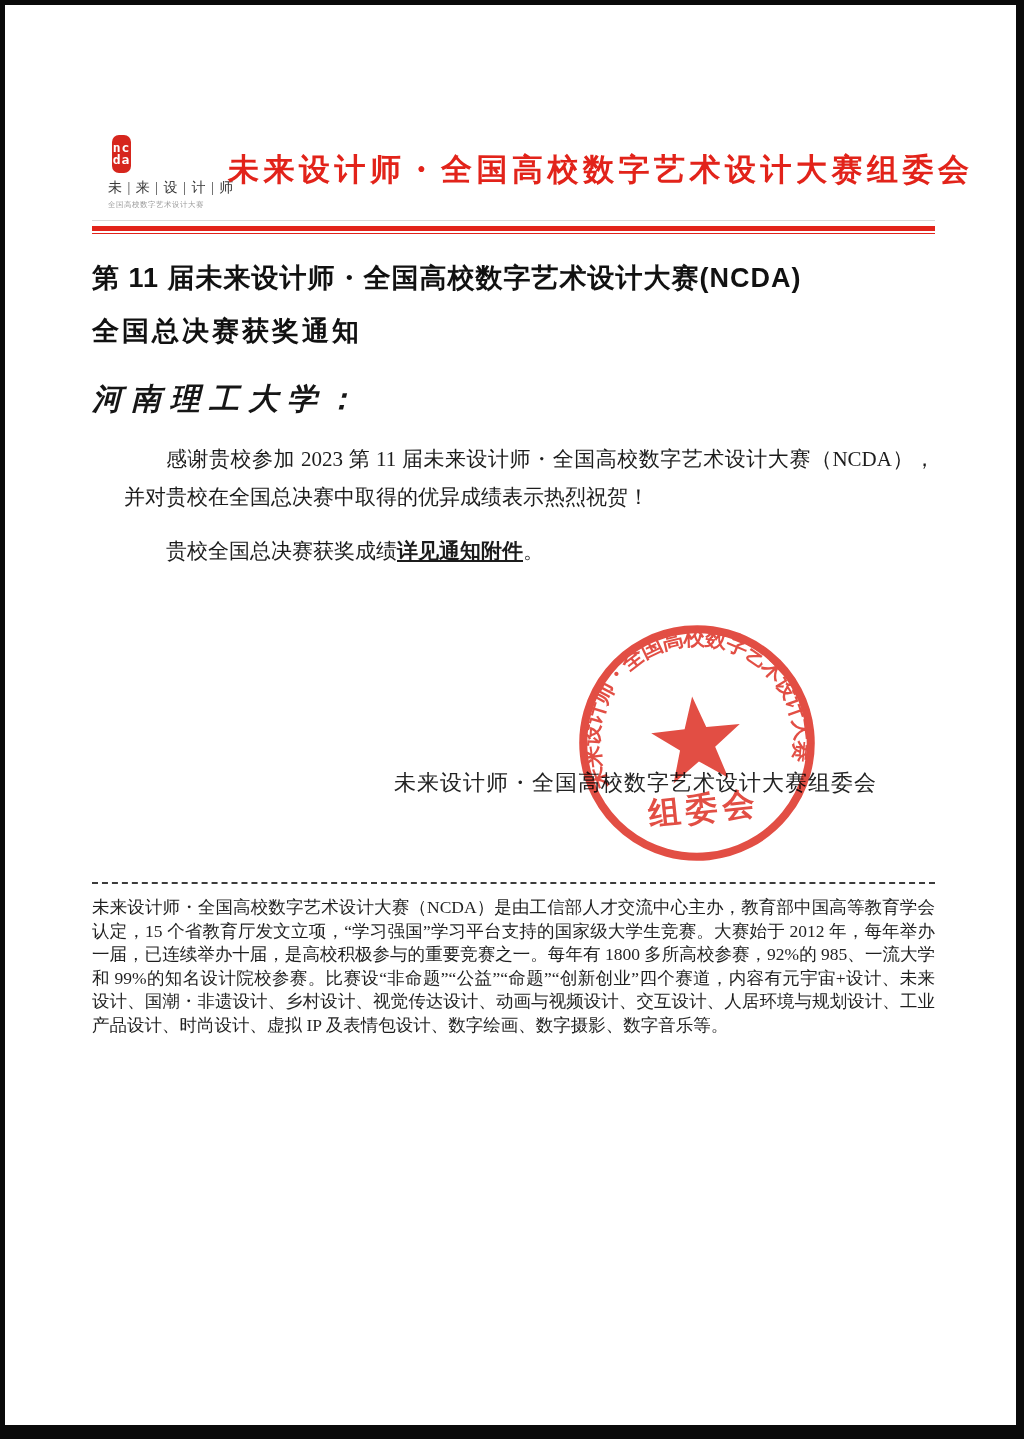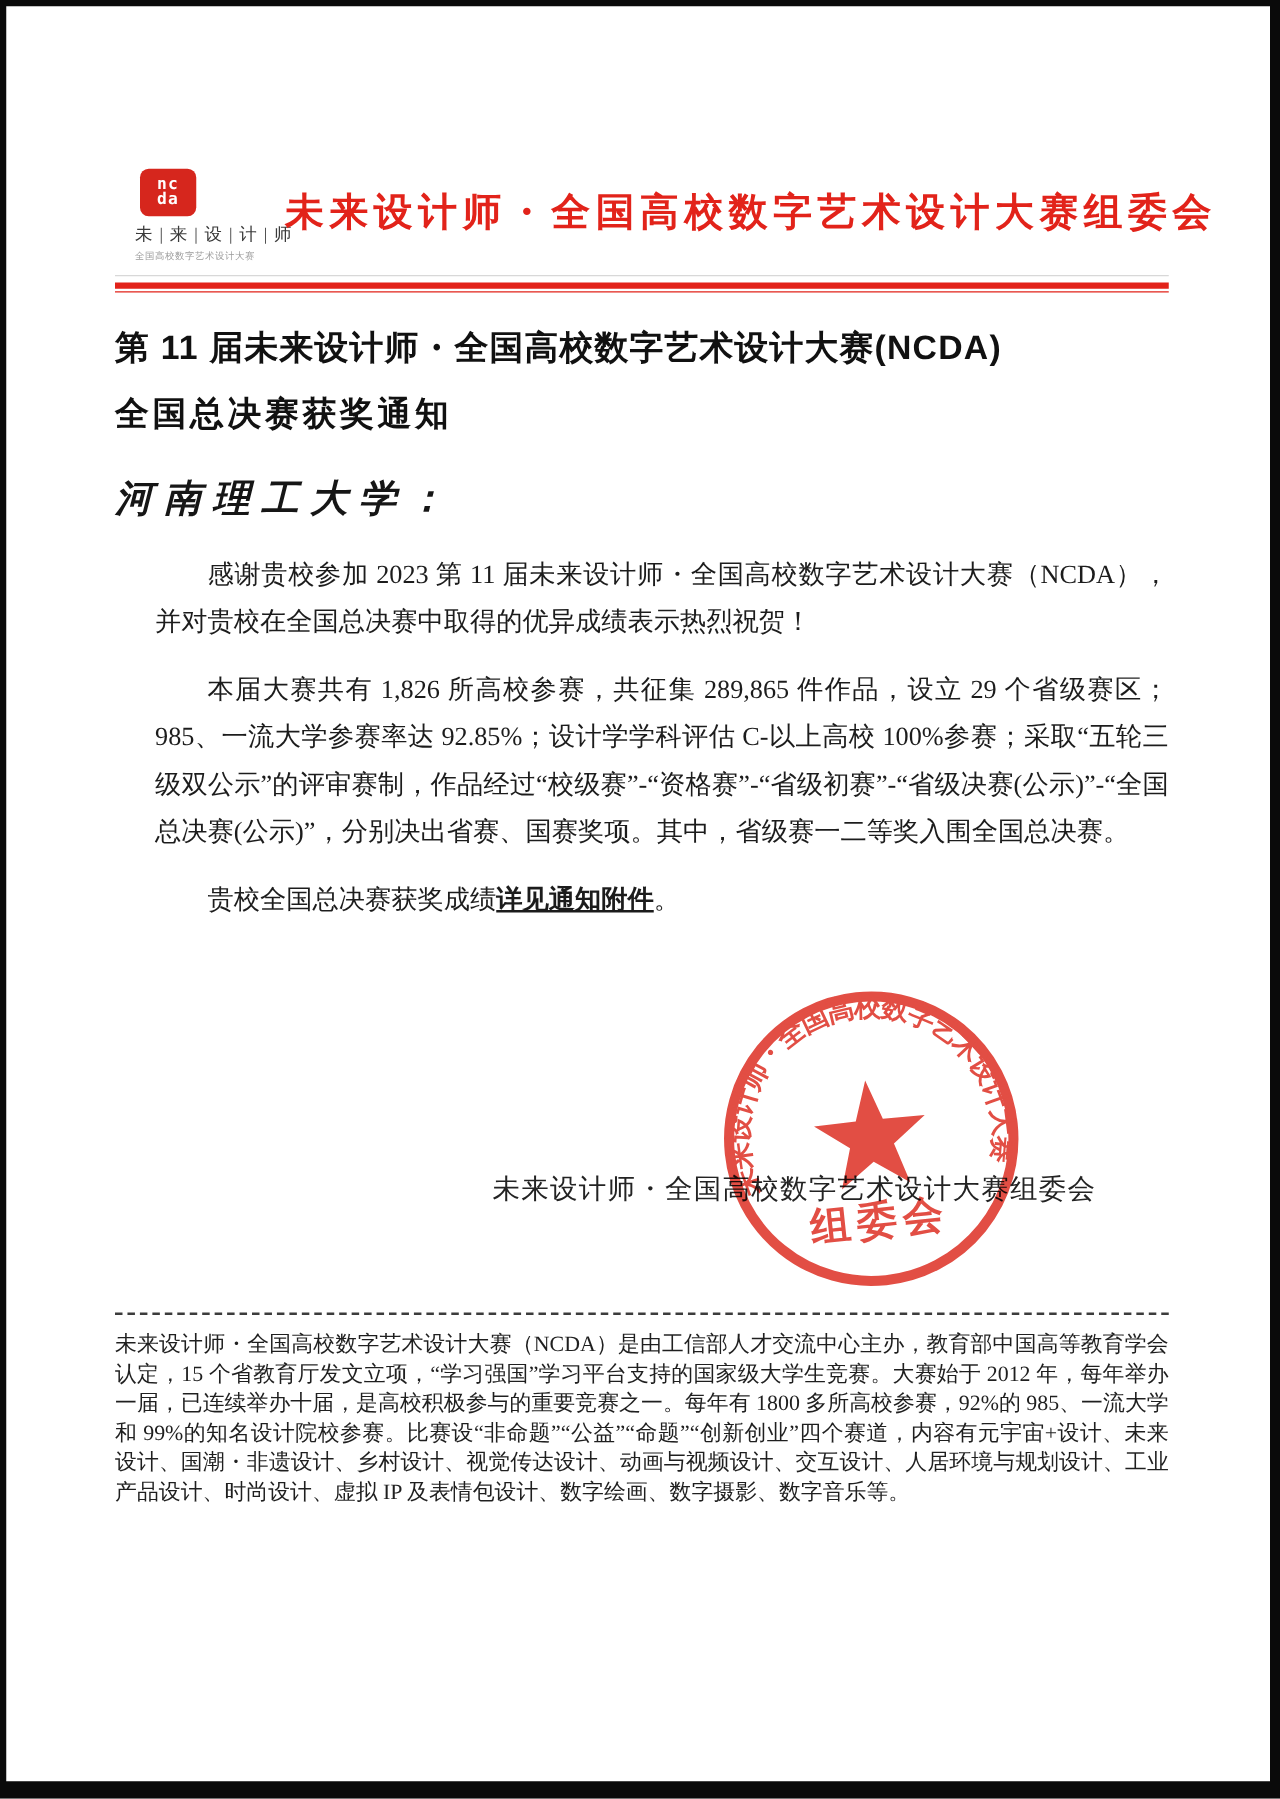--- a/index.html
+++ b/index.html
@@ -20,21 +20,21 @@
   }
   .content { margin: 0 81px 0 87px; }
 
   
   .header-row {
     display: flex; align-items: flex-start;
     margin: 130px 0 0 16px;
   }
   .logo-block { width: 118px; flex: 0 0 auto; text-align: left; }
   .logo-square {
-    width: 45px; height: 38px; background: #d6261d; border-radius: 7px;
+    width: 19px; height: 38px; background: #d6261d; border-radius: 7px;
     color: #ffffff; display: flex; flex-direction: column;
     align-items: center; justify-content: center;
     font-family: "DejaVu Sans Mono", monospace;
     font-size: 13px; font-weight: bold; line-height: 12px;
     letter-spacing: 1px; margin-left: 4px;
   }
   .logo-name {
     margin-top: 6px; font-size: 14px; color: #3a3a3a; letter-spacing: 1px;
     font-family: "Liberation Serif", serif; white-space: nowrap;
   }
@@ -138,21 +138,20 @@
     <div class="rule-red-thin"></div>
 
     <div class="doc-title">
       <div class="line1">第 11 届未来设计师・全国高校数字艺术设计大赛(NCDA)</div>
       <div class="line2">全国总决赛获奖通知</div>
     </div>
 
     <div class="salutation">河南理工大学：</div>
 
     <div class="para first">感谢贵校参加 2023 第 11 届未来设计师・全国高校数字艺术设计大赛（NCDA），并对贵校在全国总决赛中取得的优异成绩表示热烈祝贺！</div>
-    <div class="para">本届大赛共有 1,826 所高校参赛，共征集 289,865 件作品，设立 29 个省级赛区；985、一流大学参赛率达 92.85%；设计学学科评估 C-以上高校 100%参赛；采取“五轮三级双公示”的评审赛制，作品经过“校级赛”-“资格赛”-“省级初赛”-“省级决赛(公示)”-“全国总决赛(公示)”，分别决出省赛、国赛奖项。其中，省级赛一二等奖入围全国总决赛。</div>
     <div class="para"><span>贵校全国总决赛获奖成绩</span><span class="emph">详见通知附件</span><span>。</span></div>
 
     <div class="seal-area">
       <div class="signature">
         <div class="sig-org">未来设计师・全国高校数字艺术设计大赛组委会</div>
       </div>
       <svg class="stamp" viewBox="0 0 300 300" xmlns="http://www.w3.org/2000/svg">
         <circle cx="150" cy="150" r="141" fill="none" stroke="#de352a" stroke-width="10"></circle>
         <defs>
           <path id="ringPath" d="M 35.4 191.7 A 122 122 0 1 1 264.6 191.7" fill="none"></path>

